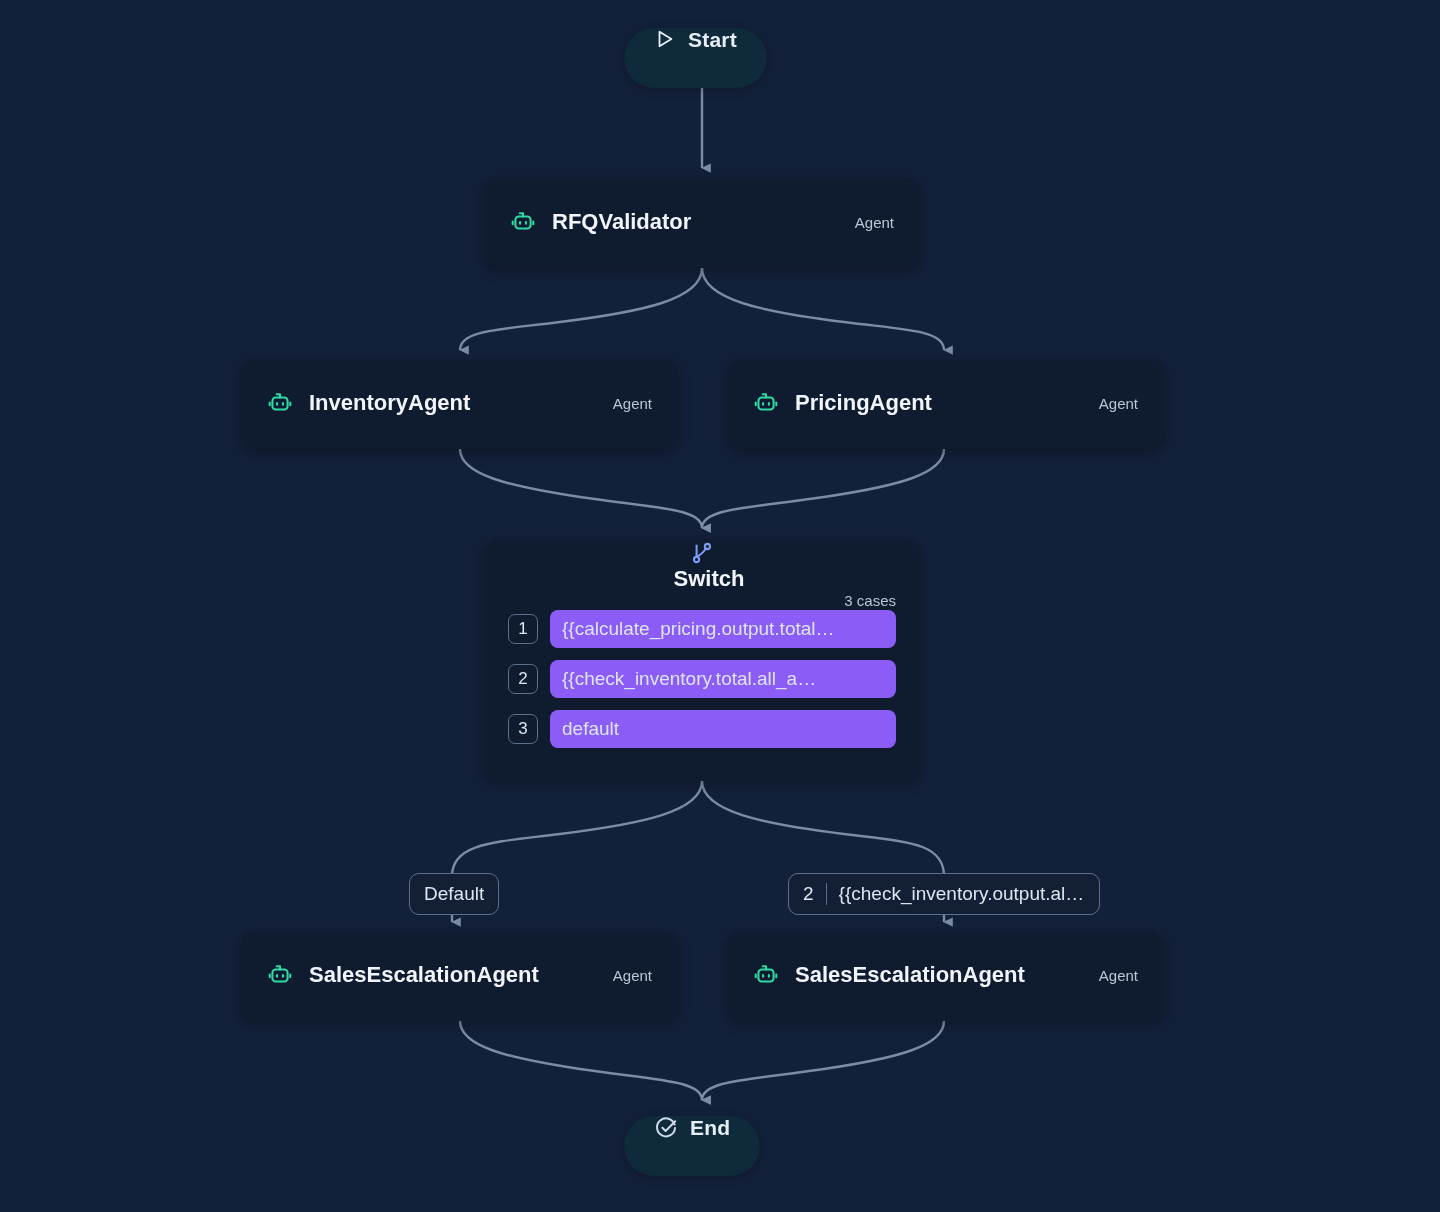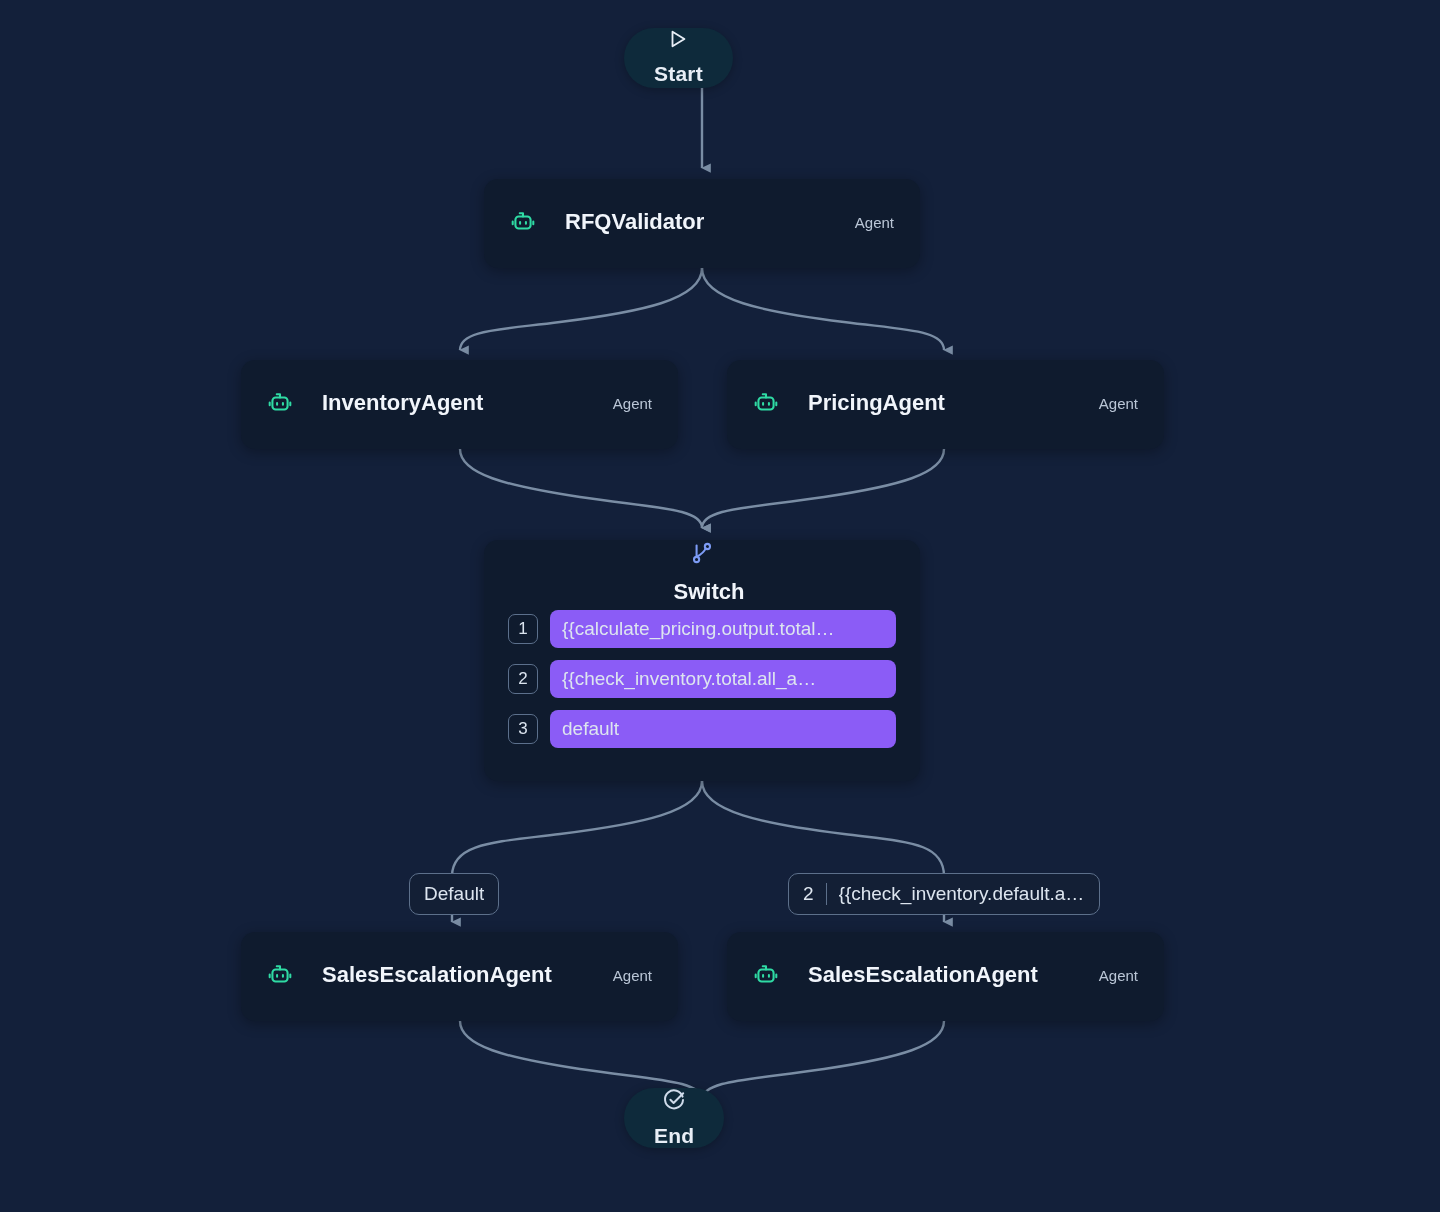--- a/index.html
+++ b/index.html
@@ -16,44 +16,42 @@
   }
   #edges {
     position: absolute; inset: 0;
     width: 1440px; height: 1212px;
     pointer-events: none;
   }
 
   
   .pill {
     position: absolute;
-    display: flex; align-items: center; gap: 12px;
+    display: flex; align-items: flex-start; gap: 12px;
     height: 60px; padding: 0 30px;
     background: #0e2a3b;
     border-radius: 30px;
     color: #e8eef6;
     font-size: 21px; font-weight: bold;
     letter-spacing: .2px;
     box-shadow: 0 2px 10px rgba(0,0,0,.25);
-    flex-direction: column;
   }
   .pill .glyph { display: flex; align-items: center; }
 
   
   .node {
     position: absolute;
     background: #0f1b2e;
     border-radius: 14px;
     box-shadow: 0 3px 14px rgba(0,0,0,.30);
   }
   .node-head {
     display: flex; align-items: center;
     height: 86px;
     padding: 0 26px;
-    gap: 13px;
   }
   .node-icon { display: flex; align-items: center; flex: 0 0 auto; }
   .node-title {
     margin-left: 16px;
     color: #f1f5fb;
     font-size: 22px; font-weight: bold;
     white-space: nowrap;
   }
   .node-kind {
     margin-left: auto;
@@ -229,21 +227,21 @@
     </div>
   </div>
 
   <div class="edge-label" style="left:409px; top:873px;">
     <span class="expr">Default</span>
   </div>
 
   <div class="edge-label" style="left:788px; top:873px; width:312px;">
     <span class="idx">2</span>
     <span class="sep"></span>
-    <span class="expr">{{check_inventory.default.all…</span>
+    <span class="expr">{{check_inventory.output.all…</span>
   </div>
 
   <div class="node" style="left:241px; top:932px; width:437px; height:89px;">
     <div class="node-head">
       <span class="node-icon">
         <svg width="26" height="26" viewBox="0 0 24 24" fill="none" stroke="#2fdba4" stroke-width="1.9" stroke-linecap="round" stroke-linejoin="round">
           <path d="M12 7V4H9"></path>
           <rect x="5" y="7" width="14" height="11" rx="3"></rect>
           <path d="M2.5 11.5v2.5M21.5 11.5v2.5"></path>
           <path d="M9.3 12v1.6M14.7 12v1.6"></path>
@@ -262,21 +260,21 @@
           <rect x="5" y="7" width="14" height="11" rx="3"></rect>
           <path d="M2.5 11.5v2.5M21.5 11.5v2.5"></path>
           <path d="M9.3 12v1.6M14.7 12v1.6"></path>
         </svg>
       </span>
       <span class="node-title">SalesEscalationAgent</span>
       <span class="node-kind">Agent</span>
     </div>
   </div>
 
-  <div class="pill" style="left:624px; top:1088px;">
+  <div class="pill" style="left:624px; top:1116px;">
     <span class="glyph">
       <svg width="24" height="24" viewBox="0 0 24 24" fill="none" stroke="#cfdbea" stroke-width="2" stroke-linecap="round" stroke-linejoin="round">
         <path d="M20.6 8.6A9 9 0 1 0 21 12"></path>
         <path d="M8.4 11.8 L11.6 15 L21.2 5.2"></path>
       </svg>
     </span>
     <span>End</span>
   </div>
 
 </div>

